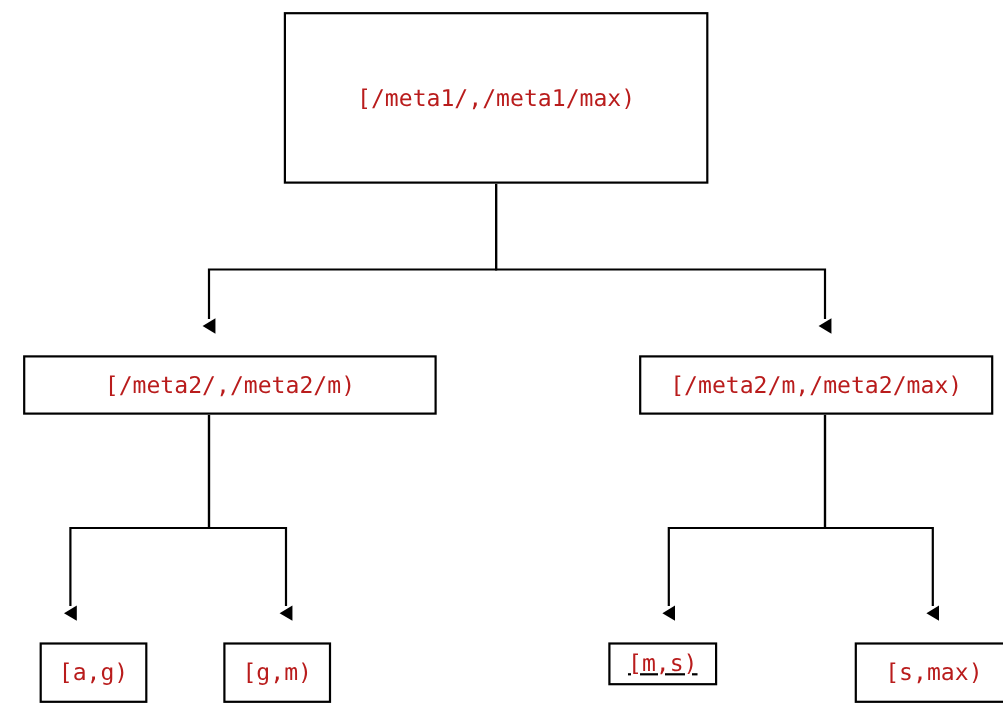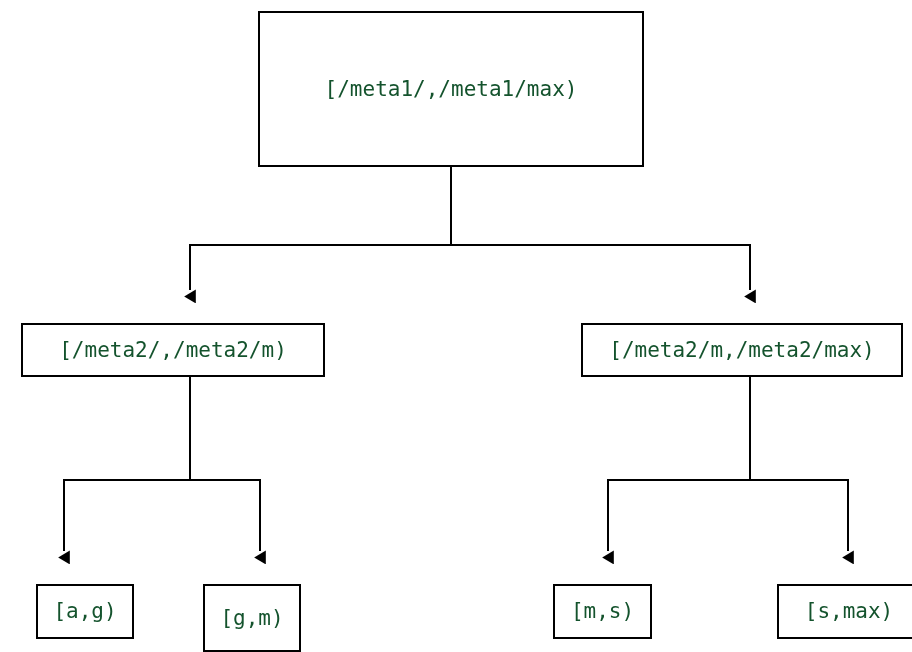--- a/index.html
+++ b/index.html
@@ -35,28 +35,28 @@
     align-items: center;
     justify-content: center;
     color: #000000;
     white-space: nowrap;
   }
   .node-label {
     font-family: "DejaVu Sans Mono", "Liberation Mono", monospace;
     font-size: 21px;
     line-height: 1;
     letter-spacing: 0px;
-    color: #14532d;
+    color: #b91c1c;
   }
   .node-root   { left: 258px; top: 11px;  width: 386px; height: 156px; }
-  .node-mid-l  { left: 21px;  top: 323px; width: 304px; height: 54px;  }
+  .node-mid-l  { left: 21px;  top: 323px; width: 376px; height: 54px;  }
   .node-mid-r  { left: 581px; top: 323px; width: 322px; height: 54px;  }
   .node-leaf-1 { left: 8px;   top: 584px; width: 98px;  height: 55px; margin-left: 28px;  }
-  .node-leaf-2 { left: 203px; top: 584px; width: 98px;  height: 68px;  }
-  .node-leaf-3 { left: 553px; top: 584px; width: 99px;  height: 55px;  }
+  .node-leaf-2 { left: 203px; top: 584px; width: 98px;  height: 55px;  }
+  .node-leaf-3 { left: 553px; top: 584px; width: 99px;  height: 39px; text-decoration: underline;  }
   .node-leaf-4 { left: 777px; top: 584px; width: 144px; height: 55px;  }
 </style>
 </head>
 <body>
 
 <div id="canvas">
 
   <svg id="edge-layer" viewBox="0 0 912 652" width="912" height="652" xmlns="http://www.w3.org/2000/svg">
     <defs>
       <marker id="arrow" viewBox="0 0 12 10" refX="0.5" refY="5" markerUnits="userSpaceOnUse" markerWidth="14" markerHeight="12" orient="auto">

